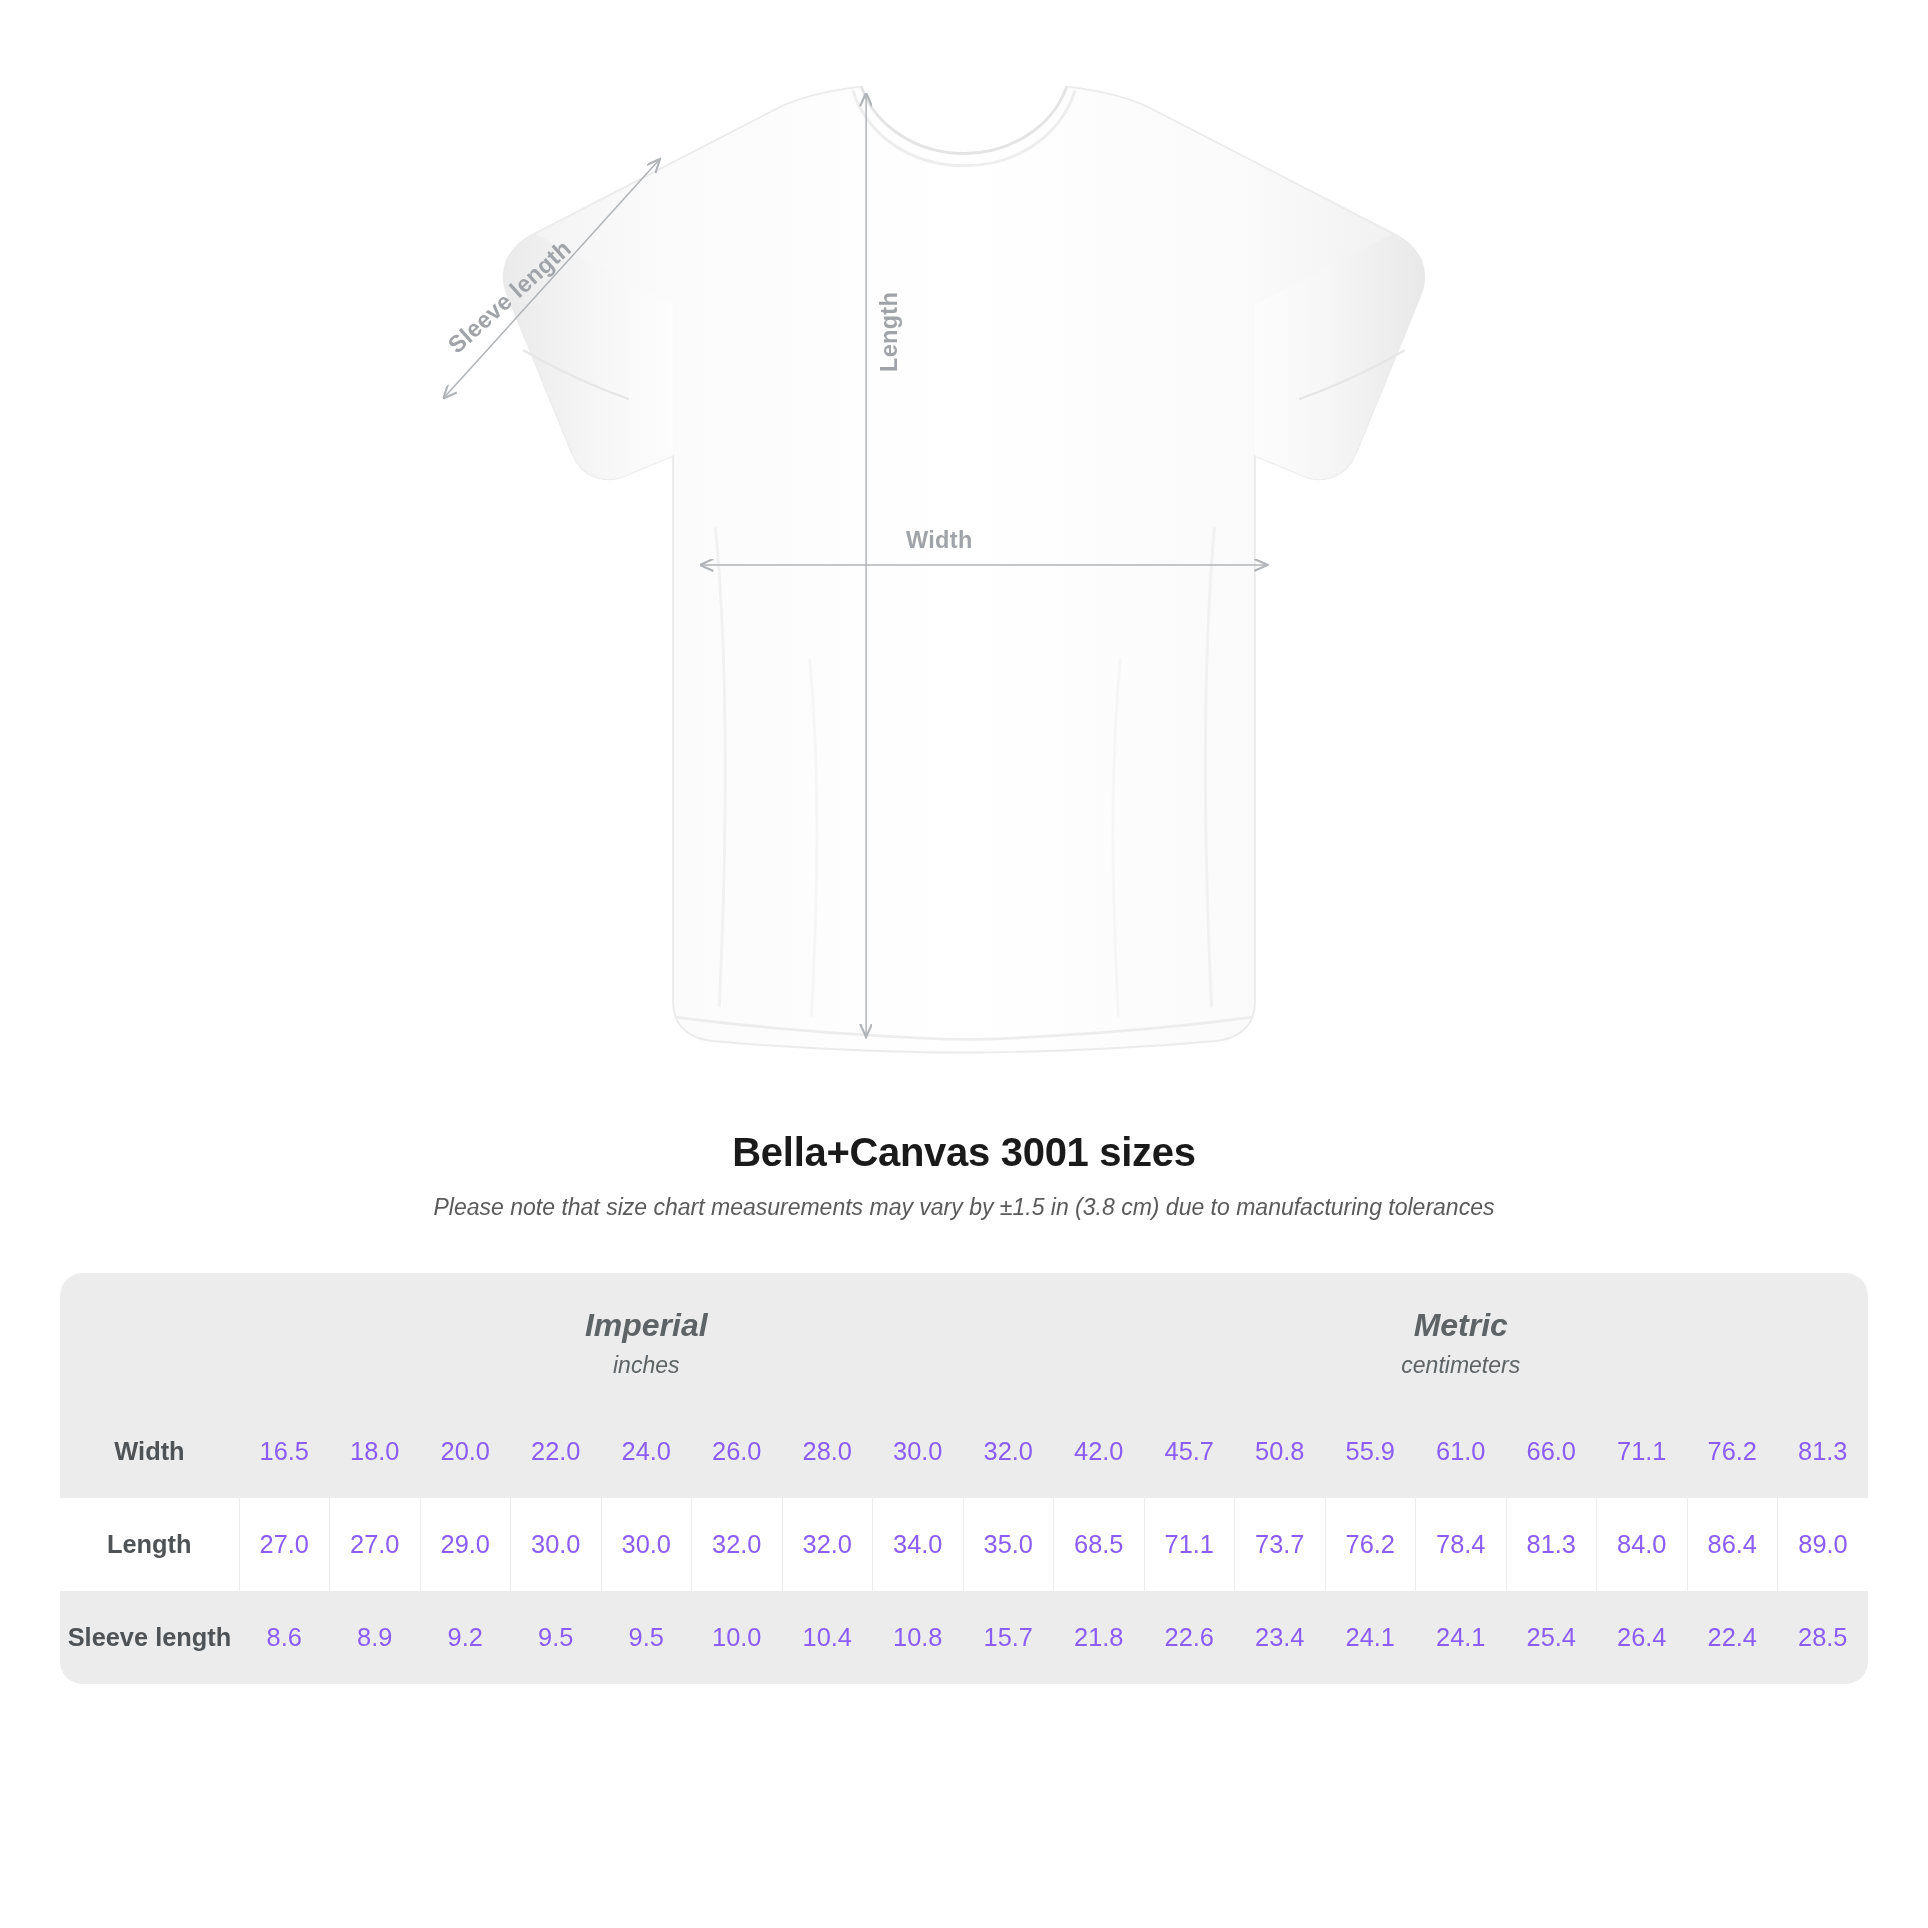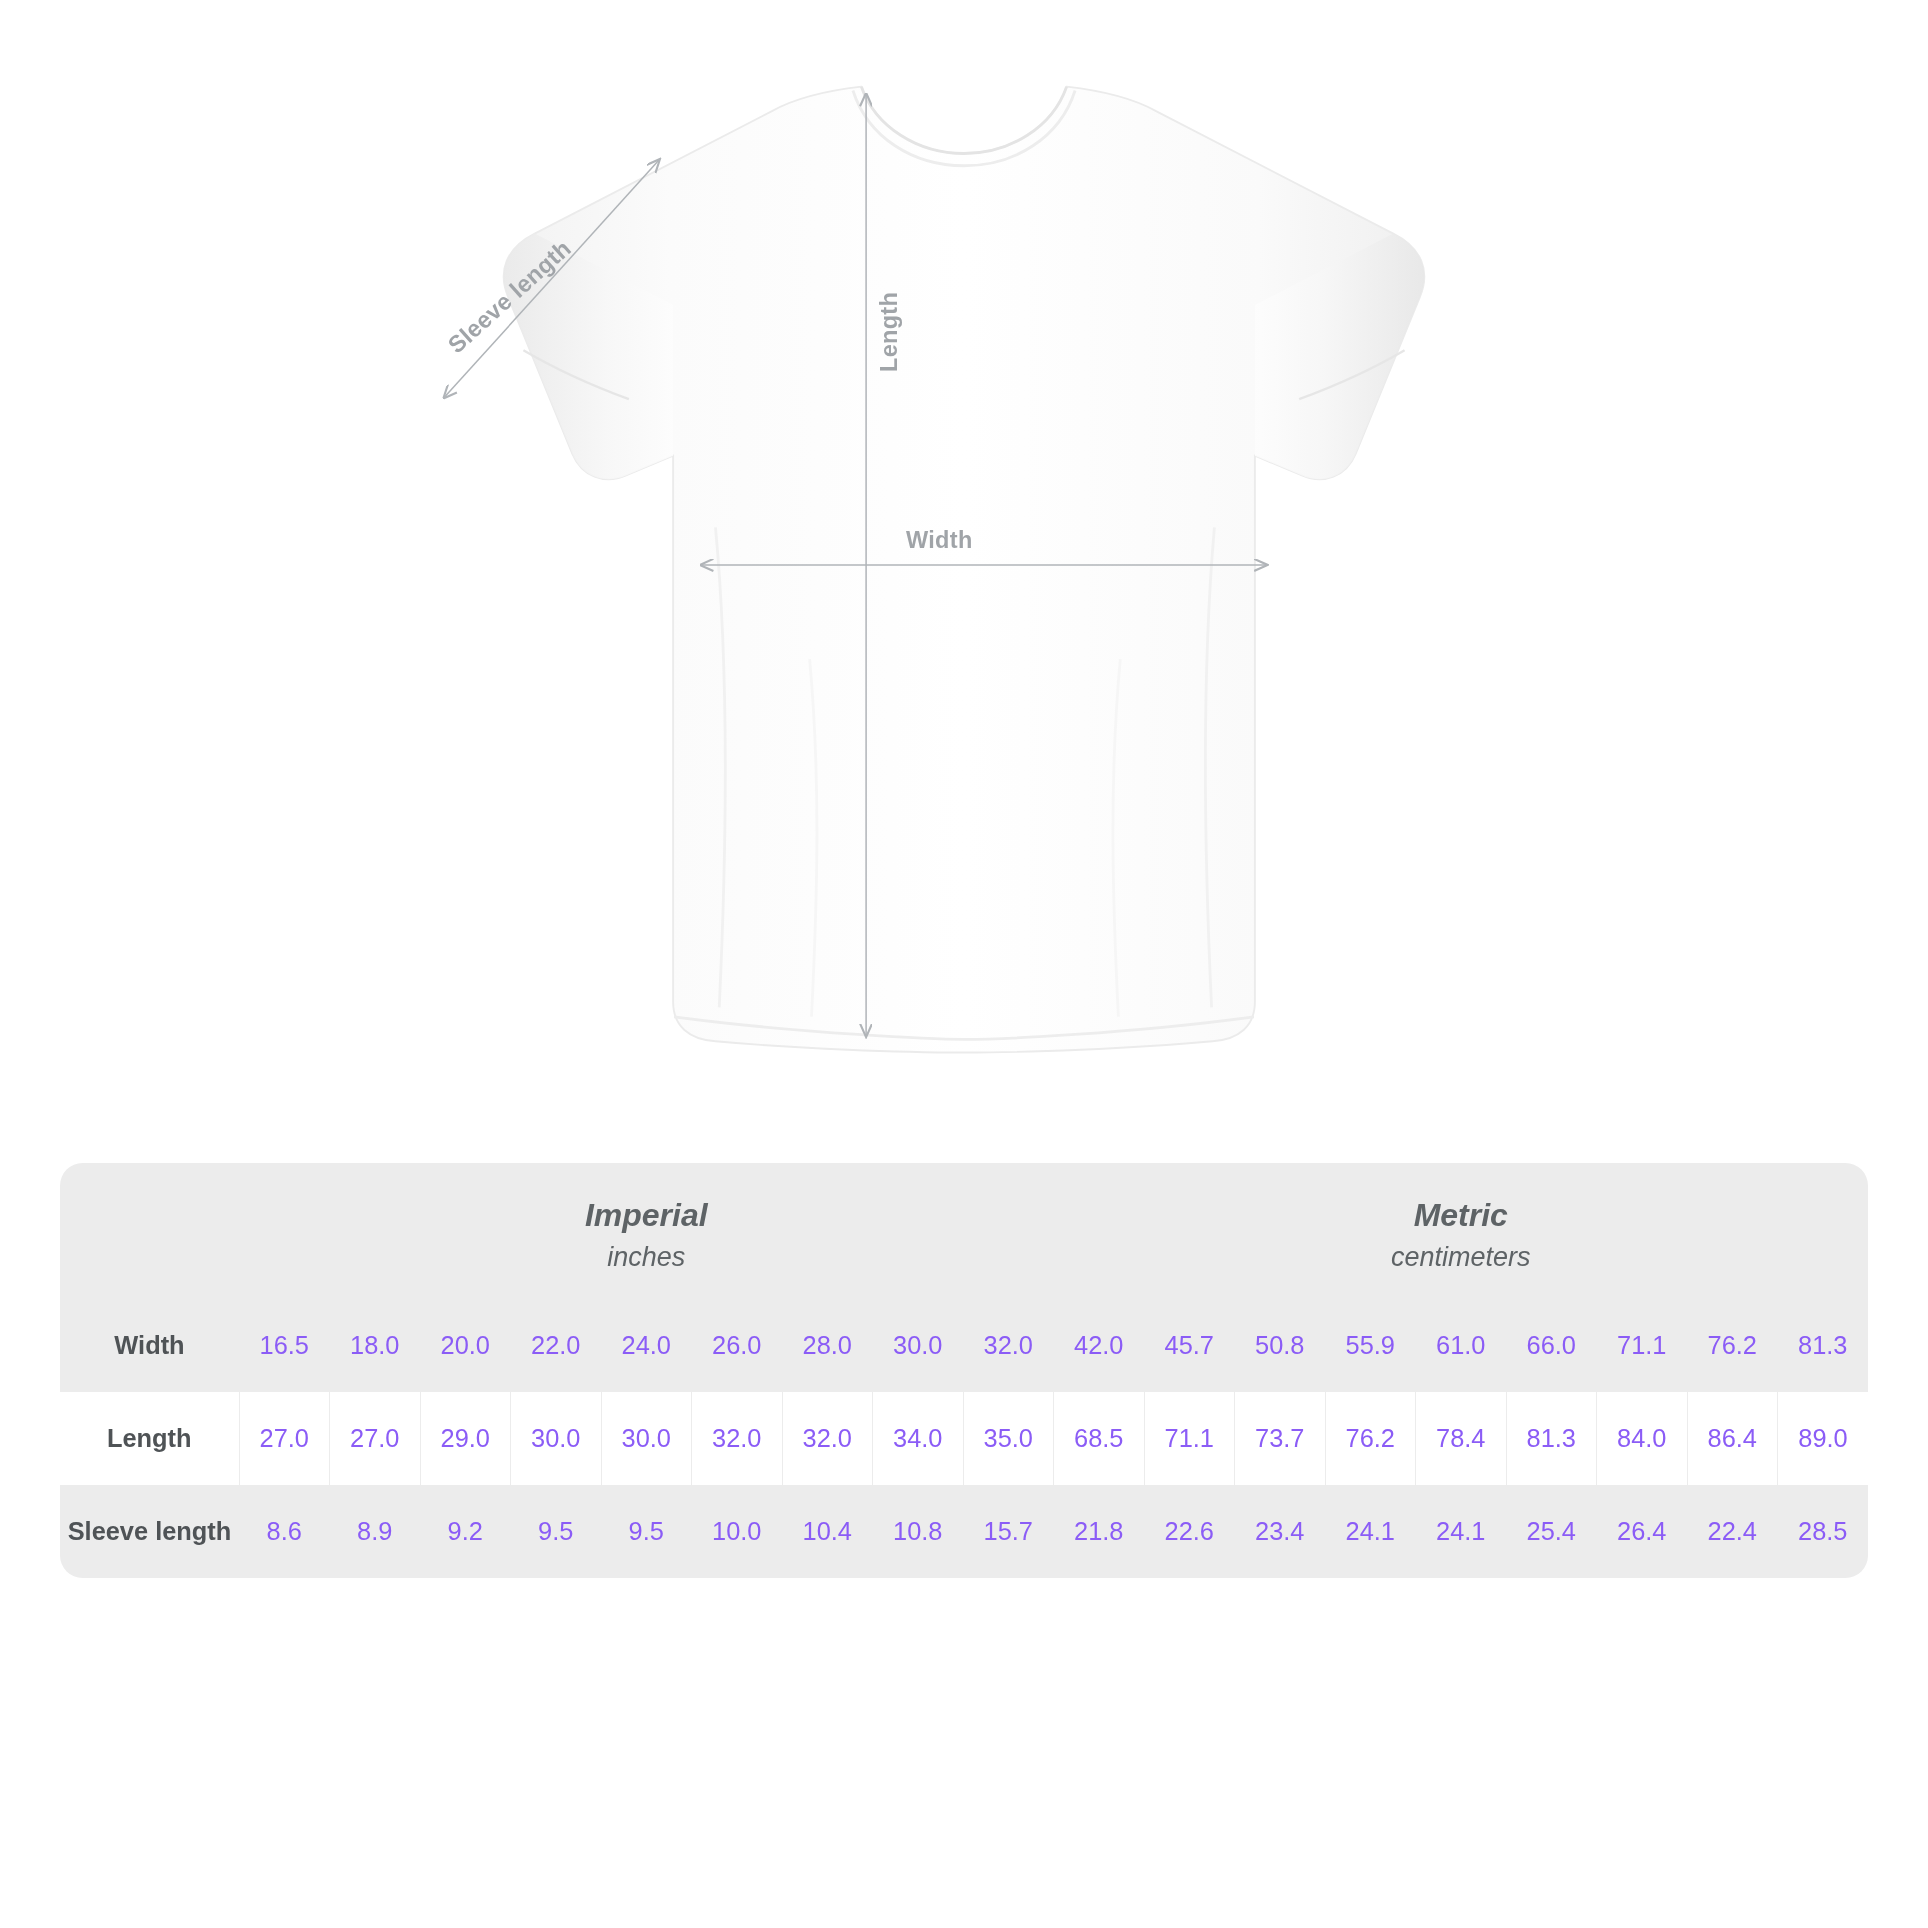--- a/index.html
+++ b/index.html
@@ -95,21 +95,21 @@
     background: #ececec;
     padding: 34px 0 26px 0;
   }
   .unit-name {
     font-size: 32px;
     font-weight: bold;
     font-style: italic;
     color: #5e6366;
   }
   .unit-sub {
-    font-size: 27px;
+    font-size: 23px;
     font-style: italic;
     color: #5e6366;
     margin-top: 7.5px;
   }
   
   .size-row td {
     background: #ffffff;
     padding: 32px 0;
     font-size: 25.4px;
     font-weight: bold;
@@ -216,20 +216,24 @@
 
         <line x1="472" y1="422" x2="700" y2="170" marker-start="url(#arrowStart)" marker-end="url(#arrowEnd)"></line>
       </g>
     </svg>
 
     <div class="dim-label length">Length</div>
     <div class="dim-label width">Width</div>
     <div class="dim-label sleeve">Sleeve length</div>
   </div>
 
+  <div class="title-block">
+    <div class="chart-title">Bella+Canvas 3001 sizes</div>
+    <div class="chart-note">Please note that size chart measurements may vary by ±1.5 in (3.8 cm) due to manufacturing tolerances</div>
+  </div>
 
   <div class="table-wrap">
     <table class="sizes">
       <colgroup>
         <col class="col-label">
         <col span="18">
       </colgroup>
       <tbody>
         <tr class="unit-row">
           <td></td>

